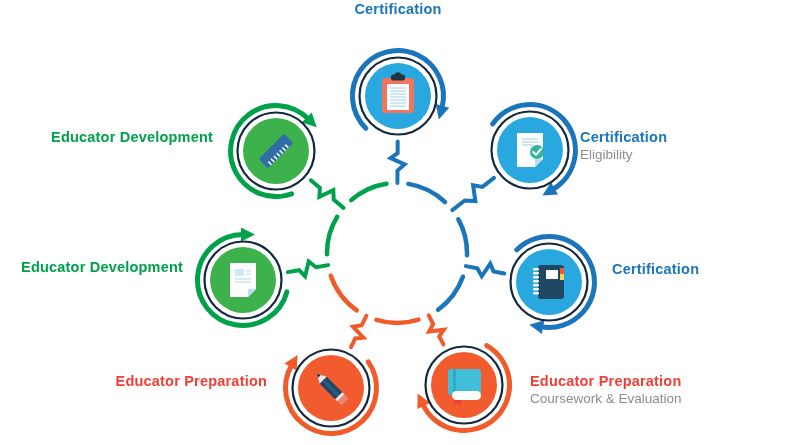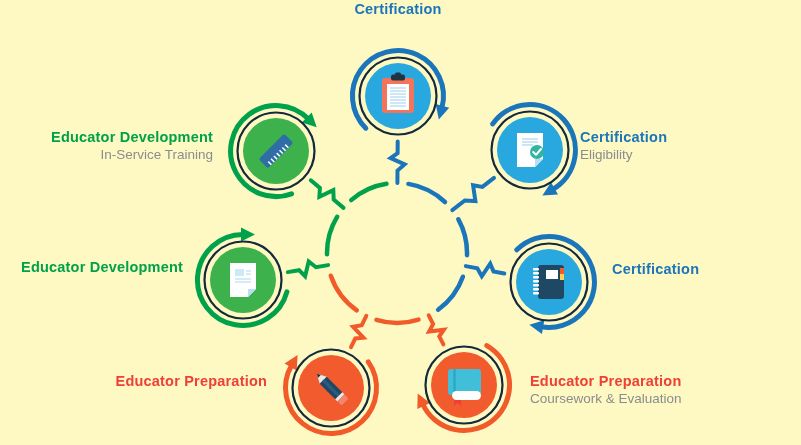--- a/index.html
+++ b/index.html
@@ -1,16 +1,16 @@
 <!DOCTYPE html>
 <html><head>
 <meta charset="utf-8">
 <style>
   html,body{margin:0;padding:0;background:#000;}
-  .stage{position:relative;width:801px;height:445px;background:#fef9c3;overflow:hidden;
+  .stage{position:relative;width:801px;height:445px;background:#ffffff;overflow:hidden;
          font-family:"Liberation Sans",sans-serif;}
   .stage svg{position:absolute;left:0;top:0;}
   .label{position:absolute;white-space:nowrap;}
   .label .t{font-size:14.5px;font-weight:bold;line-height:17px;letter-spacing:.2px;}
   .label .s{font-size:13.5px;line-height:17px;color:#8A8C8F;}
   .pos-top{left:198px;top:1px;width:400px;text-align:center;}
   .pos-topright{left:580px;top:129px;}
   .pos-right{left:612px;top:261px;}
   .pos-bottomright{left:530px;top:373px;}
   .pos-bottomleft{right:534px;top:373px;text-align:right;}
@@ -173,15 +173,14 @@
     <div class="s" style="color: rgb(138, 140, 143);">Coursework &amp; Evaluation</div>
   </div>
   <div class="label pos-bottomleft">
     <div class="t" style="color: rgb(238, 64, 54);">Educator Preparation</div>
   </div>
   <div class="label pos-left">
     <div class="t" style="color: rgb(0, 161, 75);">Educator Development</div>
   </div>
   <div class="label pos-topleft">
     <div class="t" style="color: rgb(0, 161, 75);">Educator Development</div>
-    <div class="s" style="color: rgb(138, 140, 143);">In-Service Training</div>
   </div>
 </div>
 
 </body></html>

